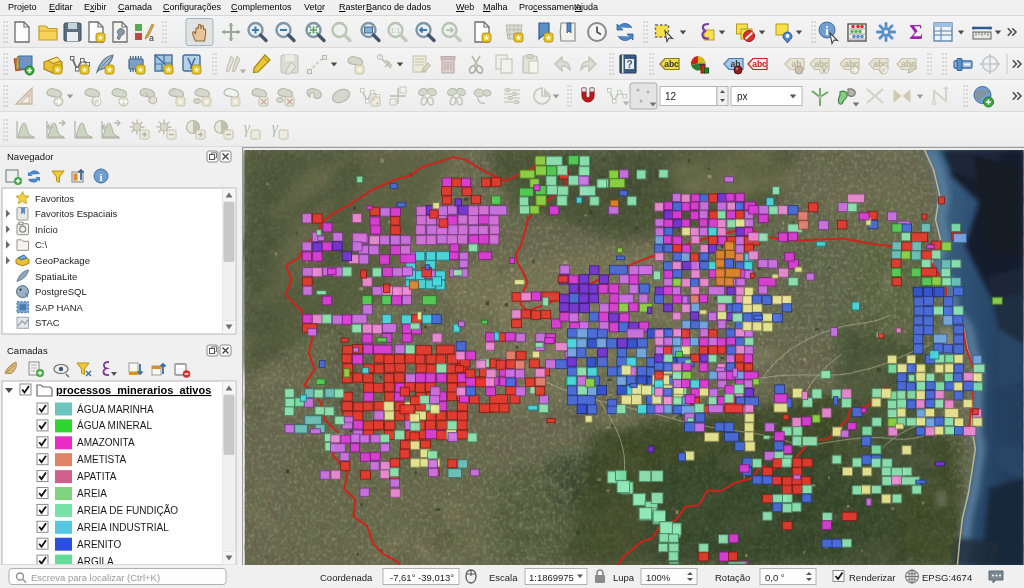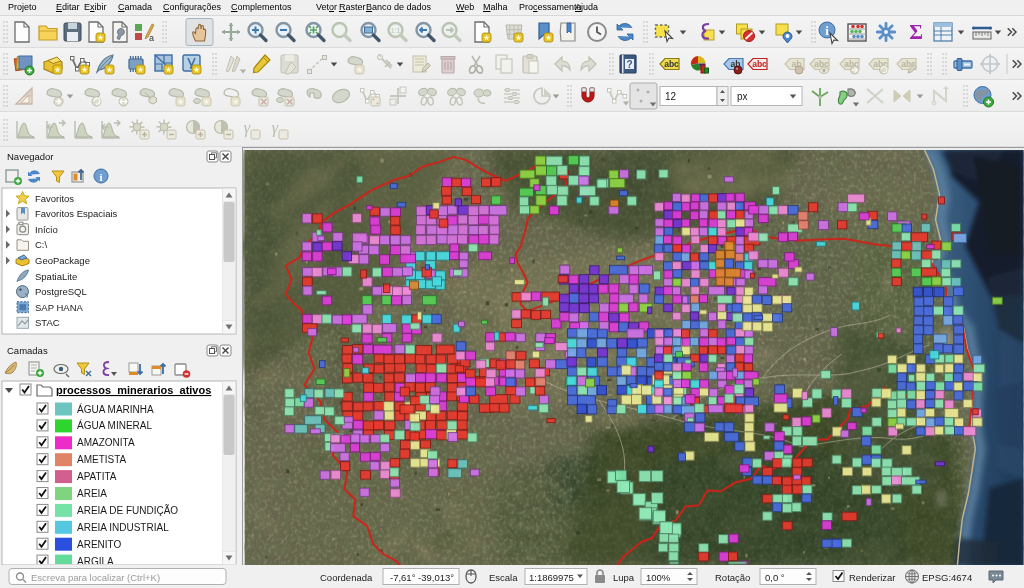--- a/index.html
+++ b/index.html
@@ -7,26 +7,26 @@
 #menubar { position:absolute; left:0; top:0; width:1024px; height:16px; background:#f0f0f0; border-bottom:1px solid #d8d8d8; font-size:9px; color:#000; white-space:nowrap; }
 .mi { position:absolute; top:0; line-height:15px; }
 .tbrow { position:absolute; left:0; background:linear-gradient(#f4f4f4,#ededed); border-bottom:1px solid #dcdcdc; }
 #map { position:absolute; left:242px; top:147px; width:782px; height:418px; border-top:1px solid #9a9a9a; border-left:1px solid #9a9a9a; background:#ececec; }
 #map svg { display:block; margin-top:2px; height:415px; }
 </style></head>
 <body>
 <div id="app">
 <div id="menubar">
       <span class="mi" style="left:8px">Pro<u>j</u>eto</span>
-      <span class="mi" style="left:56px"><u>E</u>ditar</span>
+      <span class="mi" style="left:49px"><u>E</u>ditar</span>
       <span class="mi" style="left:84px">E<u>x</u>ibir</span>
       <span class="mi" style="left:118px"><u>C</u>amada</span>
       <span class="mi" style="left:163px"><u>C</u>onfigurações</span>
       <span class="mi" style="left:231px"><u>C</u>omplementos</span>
-      <span class="mi" style="left:316px">Vet<u>o</u>r</span>
+      <span class="mi" style="left:304px">Vet<u>o</u>r</span>
       <span class="mi" style="left:339px"><u>R</u>aster</span>
       <span class="mi" style="left:366px"><u>B</u>anco de dados</span>
       <span class="mi" style="left:456px"><u>W</u>eb</span>
       <span class="mi" style="left:483px"><u>M</u>alha</span>
       <span class="mi" style="left:519px">Pro<u>c</u>essamento</span>
       <span class="mi" style="left:575px"><u>A</u>juda</span>
     </div>
 <svg class="tbrow" style="top:16px;height:32px" width="1024" height="32">
       <g fill="#b8b8b8">
         <circle cx="4" cy="6" r="0.8"></circle>

